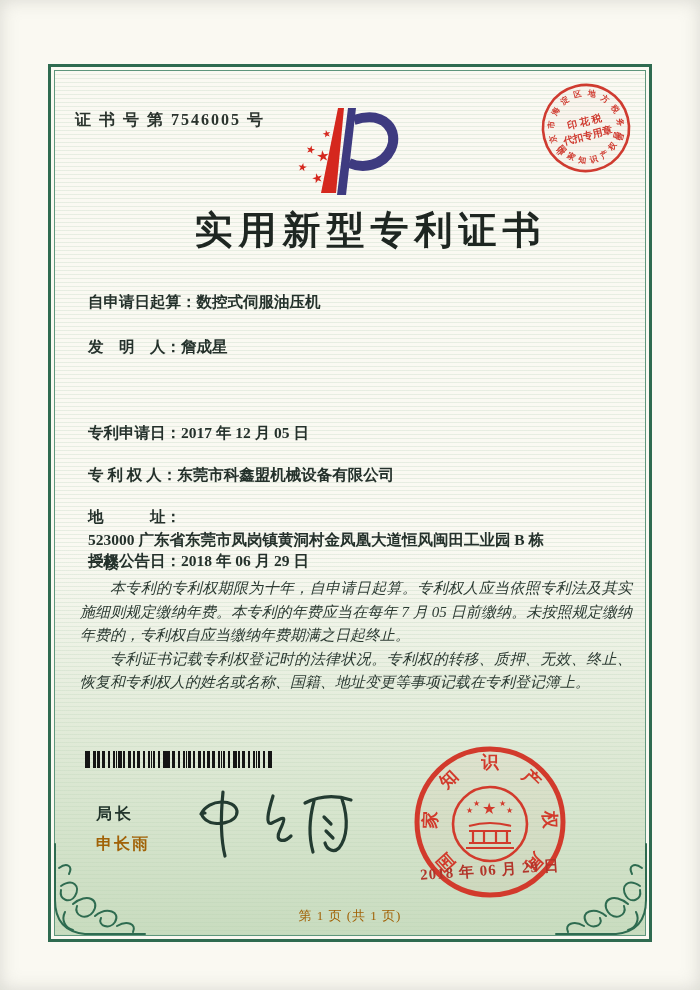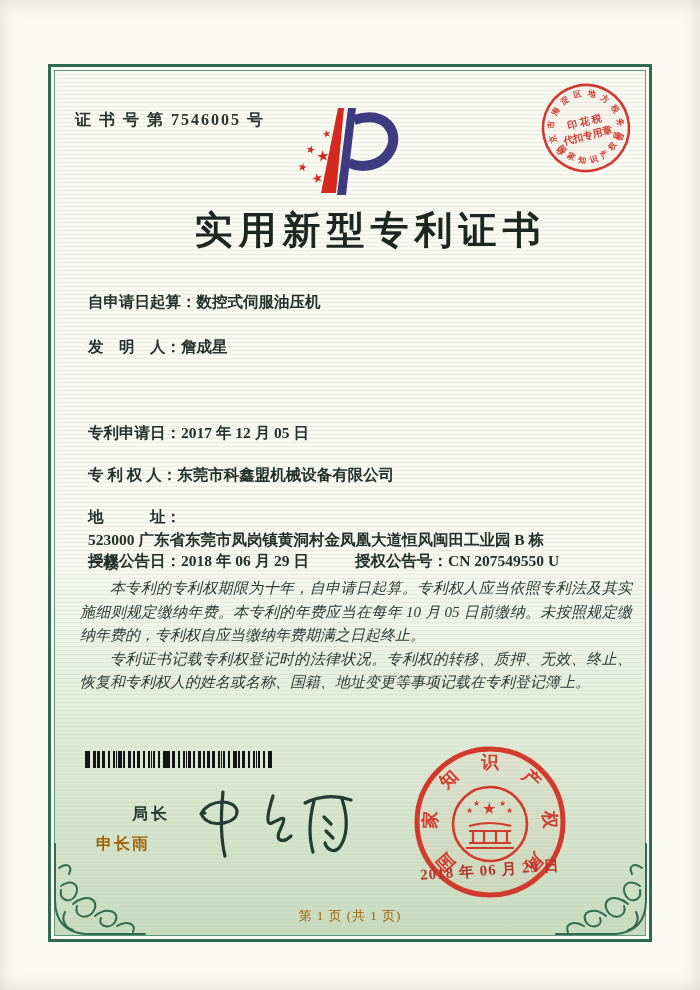--- a/index.html
+++ b/index.html
@@ -44,21 +44,21 @@
   }
   .barcode {
     left:85px; top:751px; width:187px; height:17px;
     border-left:3px solid #151515; border-right:2px solid #151515;
     background-image:
       repeating-linear-gradient(90deg,#151515 0 2px,transparent 2px 5px),
       repeating-linear-gradient(90deg,#151515 0 1px,transparent 1px 7px),
       repeating-linear-gradient(90deg,transparent 0 9px,#151515 9px 11px,transparent 11px 23px);
   }
   .sig-title { left:96px; top:804px; font-size:16px; color:#22352c; letter-spacing:3px; font-weight:600;
-               font-family:"Liberation Sans","DejaVu Sans",sans-serif;margin-left:36px; }
+               font-family:"Liberation Sans","DejaVu Sans",sans-serif; }
   .sig-name  { left:96px; top:834px; font-size:16px; color:#a16207; letter-spacing:2px; font-weight:600;
                font-family:"Liberation Sans","DejaVu Sans",sans-serif; }
   .seal-date {
     left:413px; top:861px; width:154px; text-align:center;
     font-size:15px; font-weight:700; color:#b2352a; letter-spacing:1px;
     transform:rotate(-4deg);
   }
   .footer { left:0; right:0; top:907px; text-align:center; font-size:13px; color:#a16207; letter-spacing:1px; }
   .seal-svg  { left:412px; top:744px; }
   .stamp-svg { left:538px; top:80px; }
@@ -107,26 +107,23 @@
   </div>
   <div class="abs row" style="top:463px">
     <span class="flabel">专 利 权 人：</span><span class="fvalue">东莞市科鑫盟机械设备有限公司</span>
   </div>
   <div class="abs row" style="top:505px">
     <span class="flabel">地　　　址：</span><span class="fvalue">523000 广东省东莞市凤岗镇黄洞村金凤凰大道恒风闽田工业园 B 栋一楼</span>
   </div>
   <div class="abs row row-half" style="top:549px;left:88px">
     <span class="flabel">授权公告日：</span><span class="fvalue">2018 年 06 月 29 日</span>
   </div>
-  <div class="abs row row-half" style="top:549px;left:355px">
-    <span class="flabel">授权公告号：</span><span class="fvalue">CN 207549550 U</span>
-  </div>
 
   <div class="abs paras">
-    <p>本专利的专利权期限为十年，自申请日起算。专利权人应当依照专利法及其实施细则规定缴纳年费。本专利的年费应当在每年 10 月 05 日前缴纳。未按照规定缴纳年费的，专利权自应当缴纳年费期满之日起终止。</p>
+    <p>本专利的专利权期限为十年，自申请日起算。专利权人应当依照专利法及其实施细则规定缴纳年费。本专利的年费应当在每年 7 月 05 日前缴纳。未按照规定缴纳年费的，专利权自应当缴纳年费期满之日起终止。</p>
     <p>专利证书记载专利权登记时的法律状况。专利权的转移、质押、无效、终止、恢复和专利权人的姓名或名称、国籍、地址变更等事项记载在专利登记簿上。</p>
   </div>
 
   <div class="abs barcode"></div>
 
   <div class="abs sig-title">局长</div>
   <div class="abs sig-name">申长雨</div>
   <svg class="abs sig-svg" width="175" height="78" viewBox="0 0 175 78">
     <g fill="none" stroke="#233b31" stroke-width="3.2" stroke-linecap="round" stroke-linejoin="round">
       <path d="M38,6 C36,26 35,50 40,70"></path>

